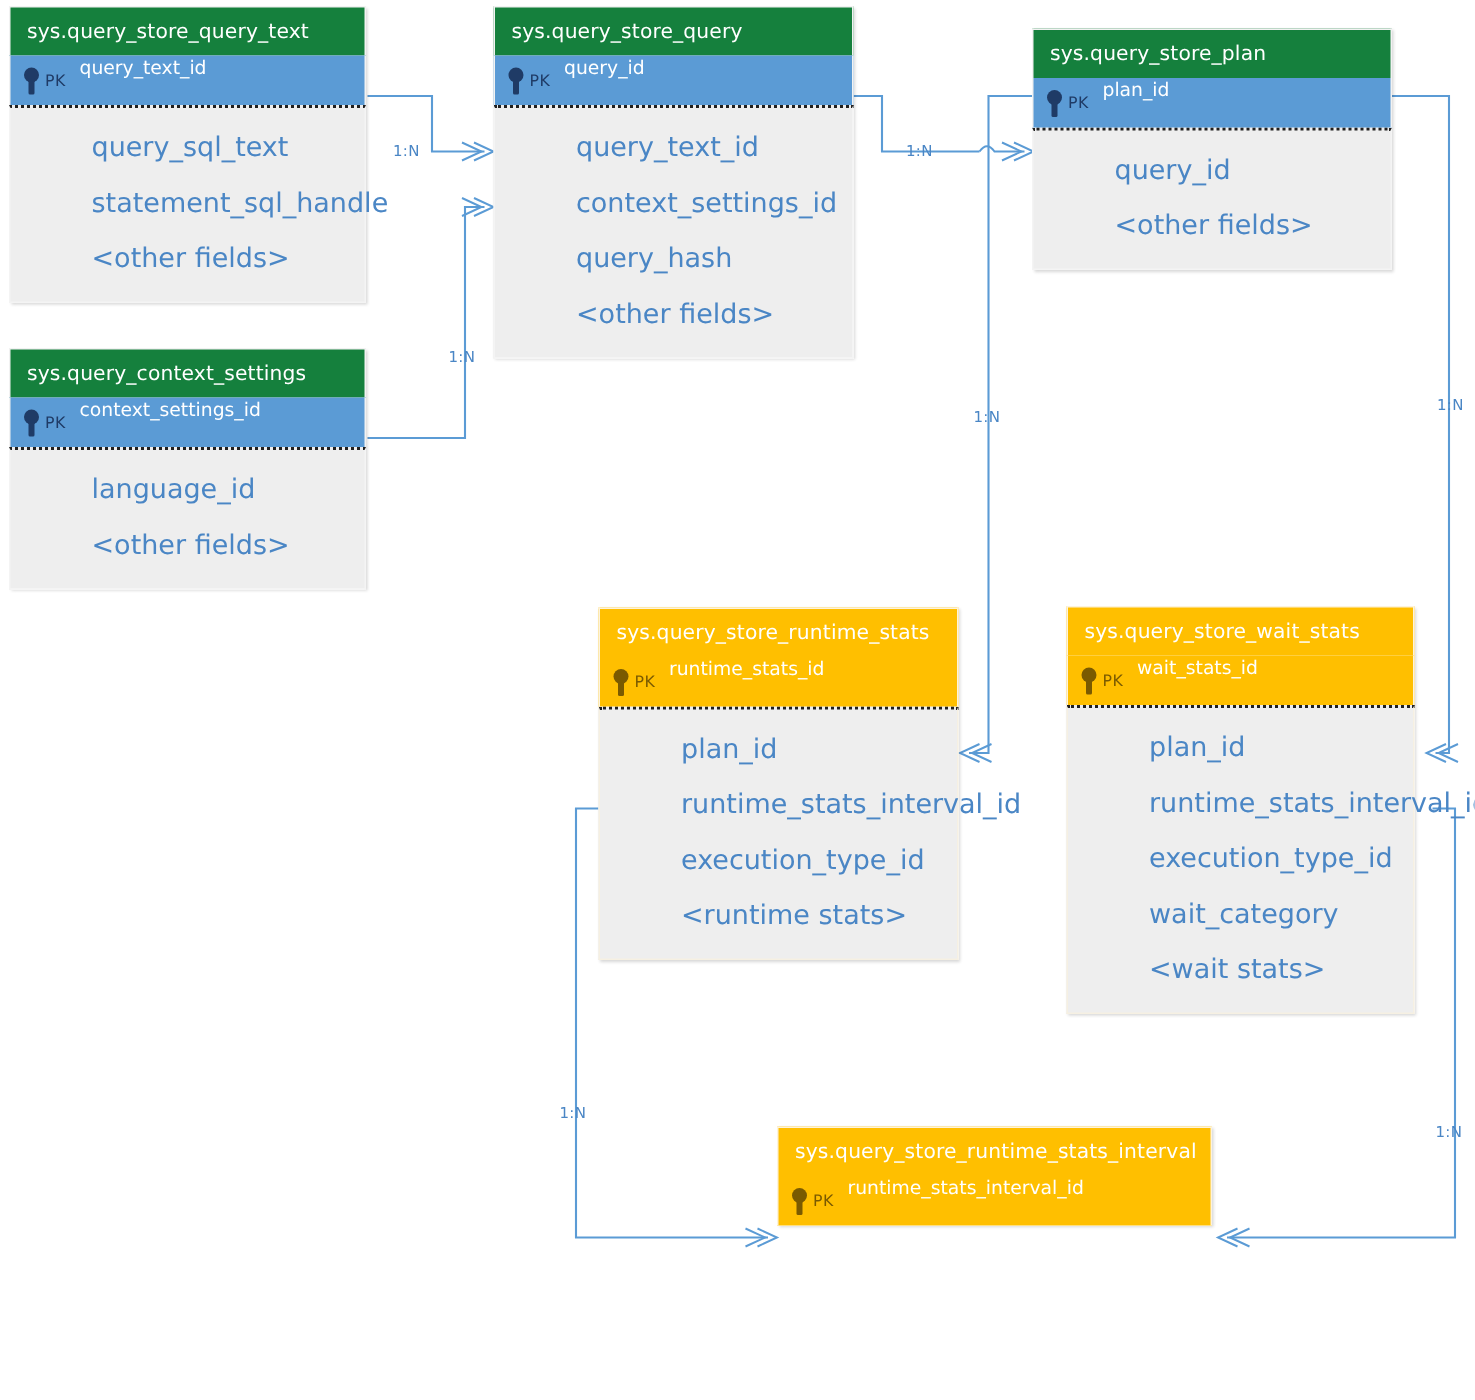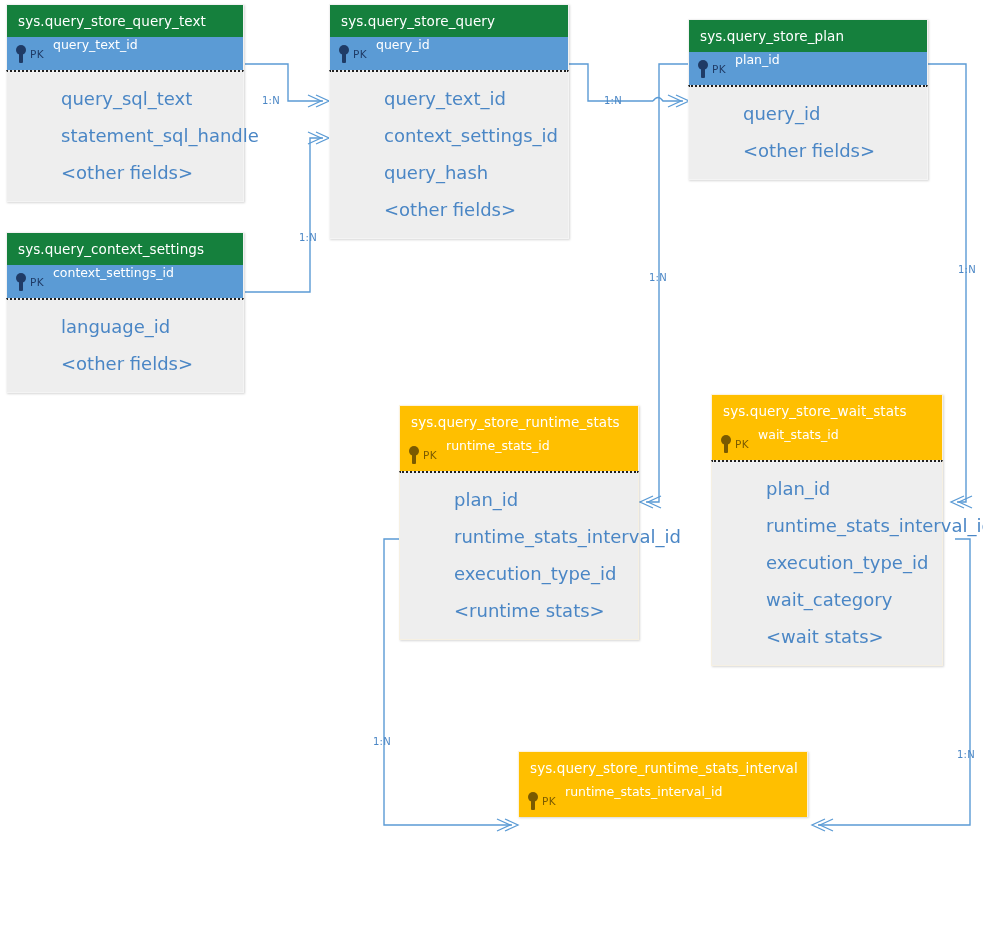--- a/index.html
+++ b/index.html
@@ -238,21 +238,21 @@
       <span class="pkname">runtime_stats_id</span>
     </div>
     <div class="body">
       <div class="field">plan_id</div>
       <div class="field">runtime_stats_interval_id</div>
       <div class="field">execution_type_id</div>
       <div class="field">&lt;runtime stats&gt;</div>
     </div>
   </div>
 
-  <div class="entity theme-orange" style="left:711px;top:394px;width:232px;">
+  <div class="entity theme-orange" style="left:711px;top:404px;width:232px;">
     <div class="title">sys.query_store_wait_stats</div>
     <div class="pkrow">
       <span class="keycell">
         <span class="keyglyph">
             <span class="kh"></span>
             <span class="ks"></span>
           </span>
         <span class="pklabel">PK</span>
       </span>
       <span class="pkname">wait_stats_id</span>

